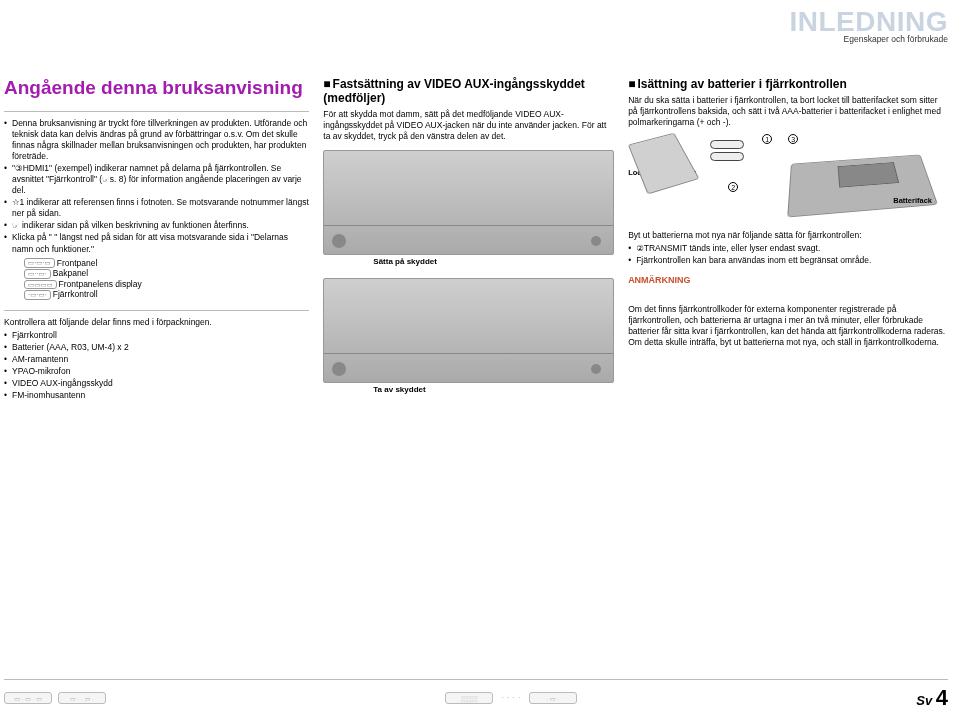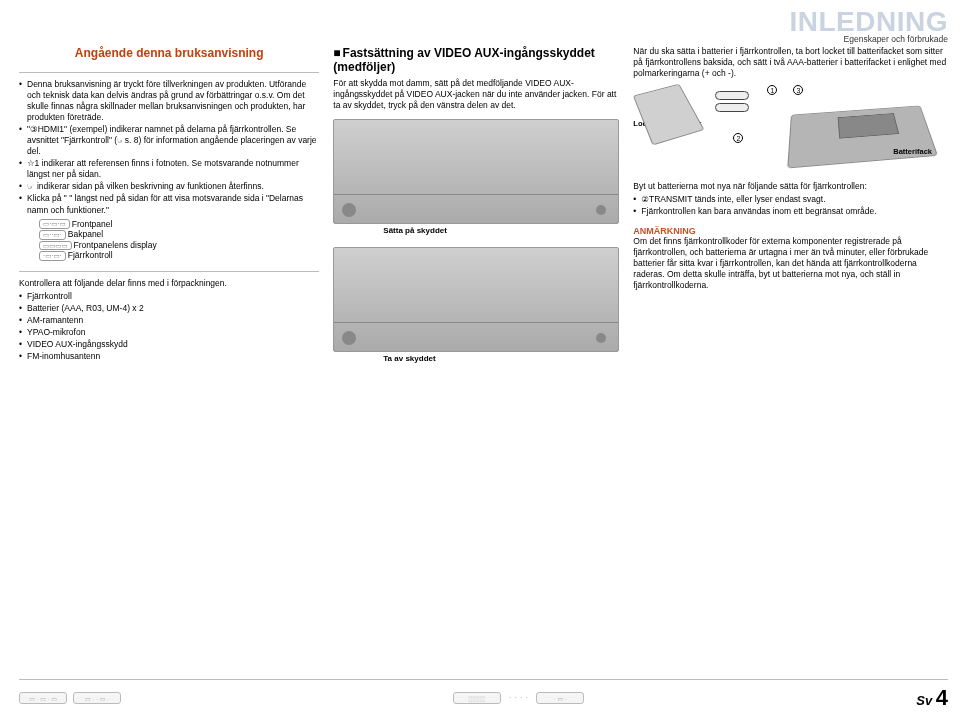--- a/index.html
+++ b/index.html
@@ -9,21 +9,22 @@
     height: 715px;
     background: #fff;
     position: relative;
     font-size: 8.5px;
     color: #000;
   }
   .page {
     display: flex;
     flex-direction: column;
     height: 100%;
-    padding: 8px 12px 4px 19px;
+    padding: 8px 12px 4px 4px;
+    gap: 31px;
   }
   .header {
     text-align: right;
     margin-bottom: 2px;
   }
   .header-title {
     font-family: "Arial Narrow", Arial, sans-serif;
     font-size: 28px;
     font-weight: bold;
     color: #c9d4e0;
@@ -43,25 +44,24 @@
   .col {
     flex: 1;
     display: flex;
     flex-direction: column;
   }
   .col-left { flex: 1.05; }
   .col-mid { flex: 1; }
   .col-right { flex: 1.1; }
   .section-title {
     font-family: "Arial Narrow", Arial, sans-serif;
-    font-size: 12px;
-    font-weight: bold;
-    color: #c2410c;
+    font-size: 19px;
+    font-weight: bold;
+    color: #a21caf;
     margin-bottom: 4px;
-    text-align: center;
   }
   .sub-title {
     font-size: 12px;
     font-weight: bold;
     margin-bottom: 4px;
   }
   .sub-title .square { margin-right: 2px; }
   ul.bul { list-style: none; margin: 0; padding: 0; }
   ul.bul li {
     position: relative;
@@ -112,21 +112,21 @@
     font-size: 8px;
     font-weight: bold;
     margin-left: 50px;
     margin-bottom: 6px;
   }
   .note-title {
     font-size: 9px;
     font-weight: bold;
     color: #c84f2a;
     margin-top: 8px;
-    margin-bottom: 0;
+    margin-bottom: 19px;
   }
   .circ {
     display: inline-block;
     width: 10px; height: 10px;
     border: 0.5px solid #000;
     border-radius: 50%;
     text-align: center;
     font-size: 7px;
     line-height: 10px;
     vertical-align: middle;
@@ -257,20 +257,21 @@
         </div>
       <div class="img-caption">Sätta på skyddet</div>
 
       <div class="device-img">
           <div class="device-bar"></div>
         </div>
       <div class="img-caption">Ta av skyddet</div>
     </div>
 
     <div class="col col-right">
+      <div class="sub-title"><span class="square">■</span><span>Isättning av batterier i fjärrkontrollen</span></div>
       <p class="para">När du ska sätta i batterier i fjärrkontrollen, ta bort locket till batterifacket som sitter på fjärrkontrollens baksida, och sätt i två AAA-batterier i batterifacket i enlighet med polmarkeringarna (+ och -).</p>
 
       <div class="battery-diagram">
         <div class="diag-label" style="left:0; top:34px;">Lock till batterifack</div>
         <span class="circ" style="position:absolute; left:134px; top:0;">1</span>
         <span class="circ" style="position:absolute; left:160px; top:0;">3</span>
         <span class="circ" style="position:absolute; left:100px; top:48px;">2</span>
         <div class="cells"></div>
         <div class="cells c2"></div>
         <div class="remote-body">

